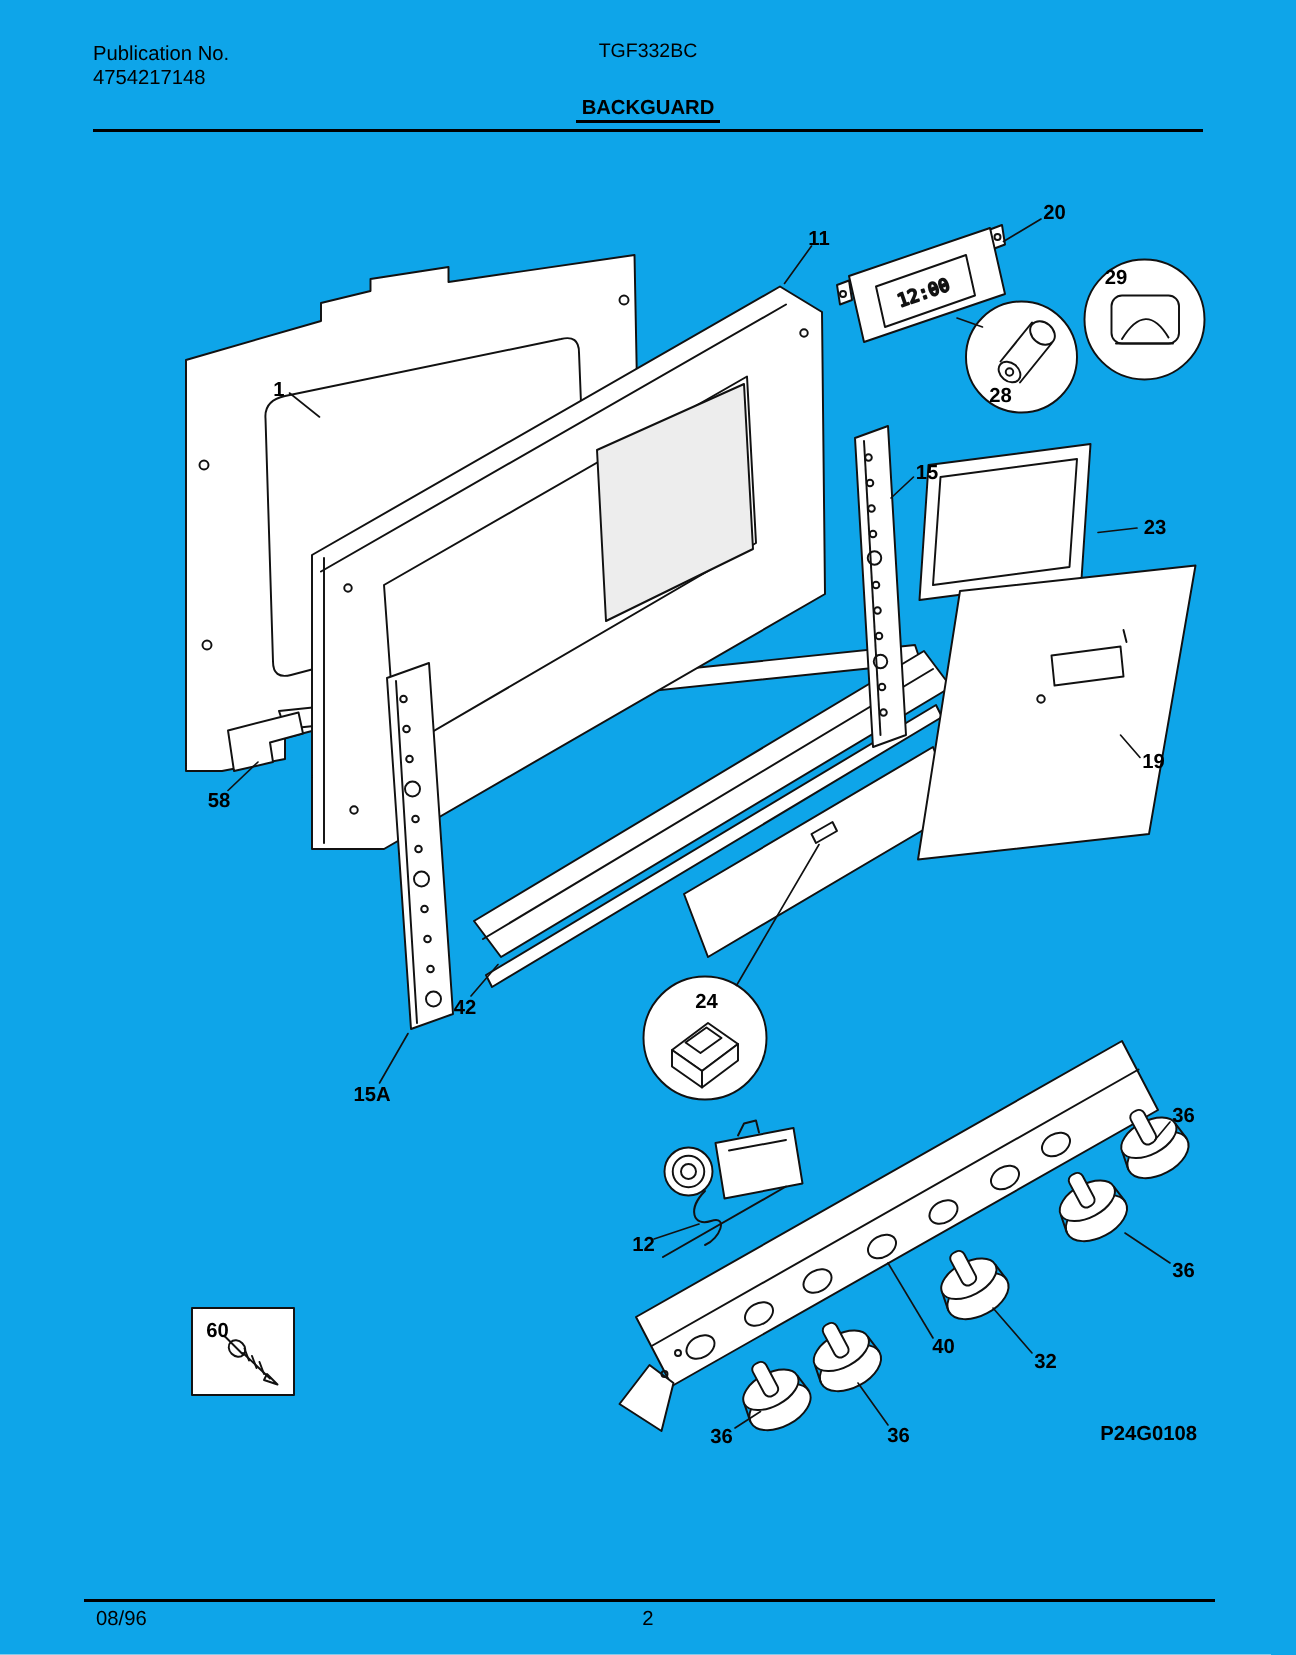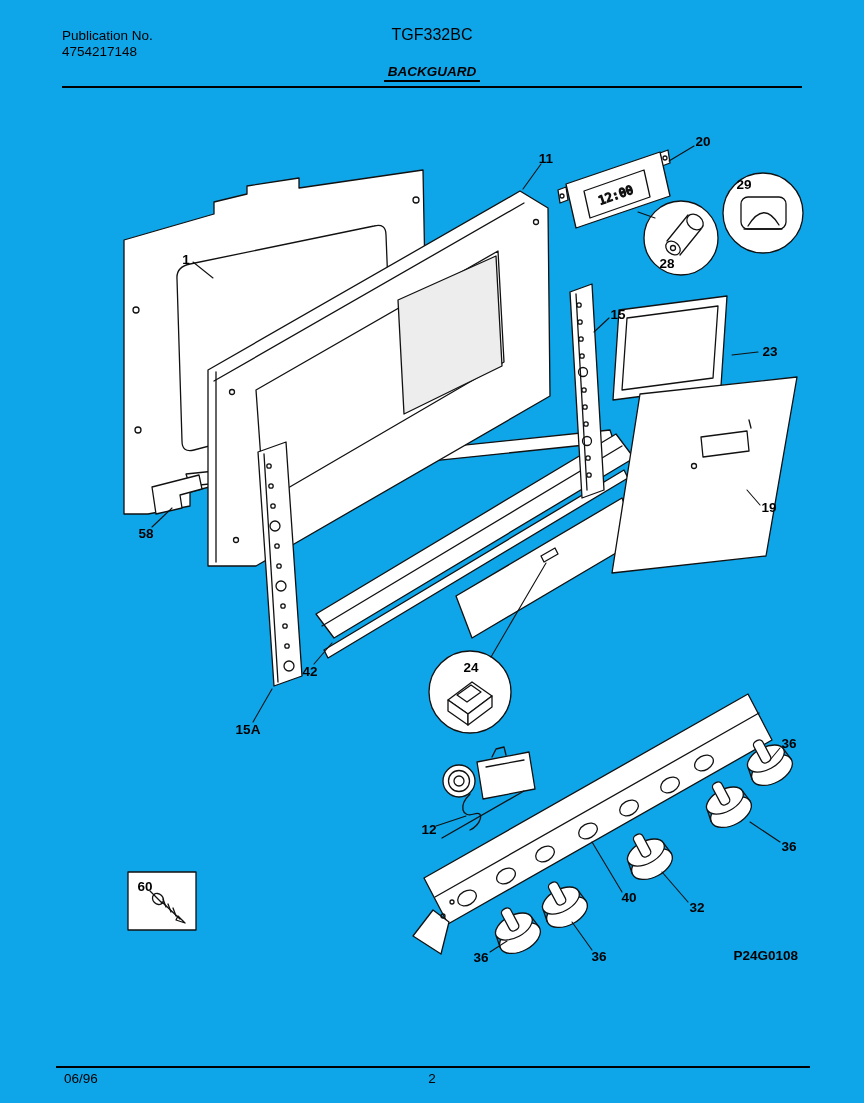--- a/index.html
+++ b/index.html
@@ -2,22 +2,22 @@
 <html><head>
 <meta charset="utf-8">
 <style>
   html,body { margin:0; padding:0; background:#e8e8e8; }
   .page {
     position:relative; width:864px; height:1103px; margin:0 auto;
     background:#0ea5e9; overflow:hidden;
     font-family:"Liberation Sans", sans-serif; color:#000;
   }
   .hdr-pub { position:absolute; left:62px; top:28px; font-size:13.5px; line-height:1.2; }
-  .hdr-model { position:absolute; left:0; right:0; top:26px; text-align:center; font-size:16px; }
-  .hdr-section { position:absolute; left:0; right:0; top:64px; text-align:center; font-size:13.5px; font-weight:bold;font-style:italic; }
+  .hdr-model { position:absolute; left:0; right:0; top:26px; text-align:center; font-size:13px; }
+  .hdr-section { position:absolute; left:0; right:0; top:64px; text-align:center; font-size:13.5px; font-weight:bold; }
   .hdr-section span { border-bottom:2px solid #000; padding:0 4px 1px; }
   .hdr-rule { position:absolute; left:62px; right:62px; top:86px; border-top:2px solid #000; }
   .ftr-rule { position:absolute; left:56px; right:54px; top:1066px; border-top:2.5px solid #000; }
   .ftr-date { position:absolute; left:64px; top:1071px; font-size:13.5px; }
   .ftr-page { position:absolute; left:0; right:0; top:1071px; text-align:center; font-size:13.5px; }
   svg.diagram { position:absolute; left:0; top:0; }
   svg .callout { font-family:"Liberation Sans", sans-serif; font-size:13.5px; font-weight:bold; fill:#000; text-anchor:middle; }
   svg .code { font-family:"Liberation Sans", sans-serif; font-size:13.5px; font-weight:bold; fill:#000; text-anchor:end; }
   svg .lcd { font-family:"DejaVu Sans Mono", monospace; font-size:12px; fill:#000; text-anchor:middle; }
 </style>
@@ -249,16 +249,16 @@
       <text class="callout" x="629" y="902">40</text>
       <text class="callout" x="697" y="912">32</text>
       <text class="callout" x="599" y="961">36</text>
       <text class="callout" x="481" y="962">36</text>
       <text class="callout" x="145" y="891">60</text>
       <text class="code" x="798" y="960">P24G0108</text>
     </g>
   </svg>
 
   <div class="ftr-rule"></div>
-  <div class="ftr-date">06/96</div>
+  <div class="ftr-date">08/96</div>
   <div class="ftr-page">2</div>
 
 </div>
 
 </body></html>

